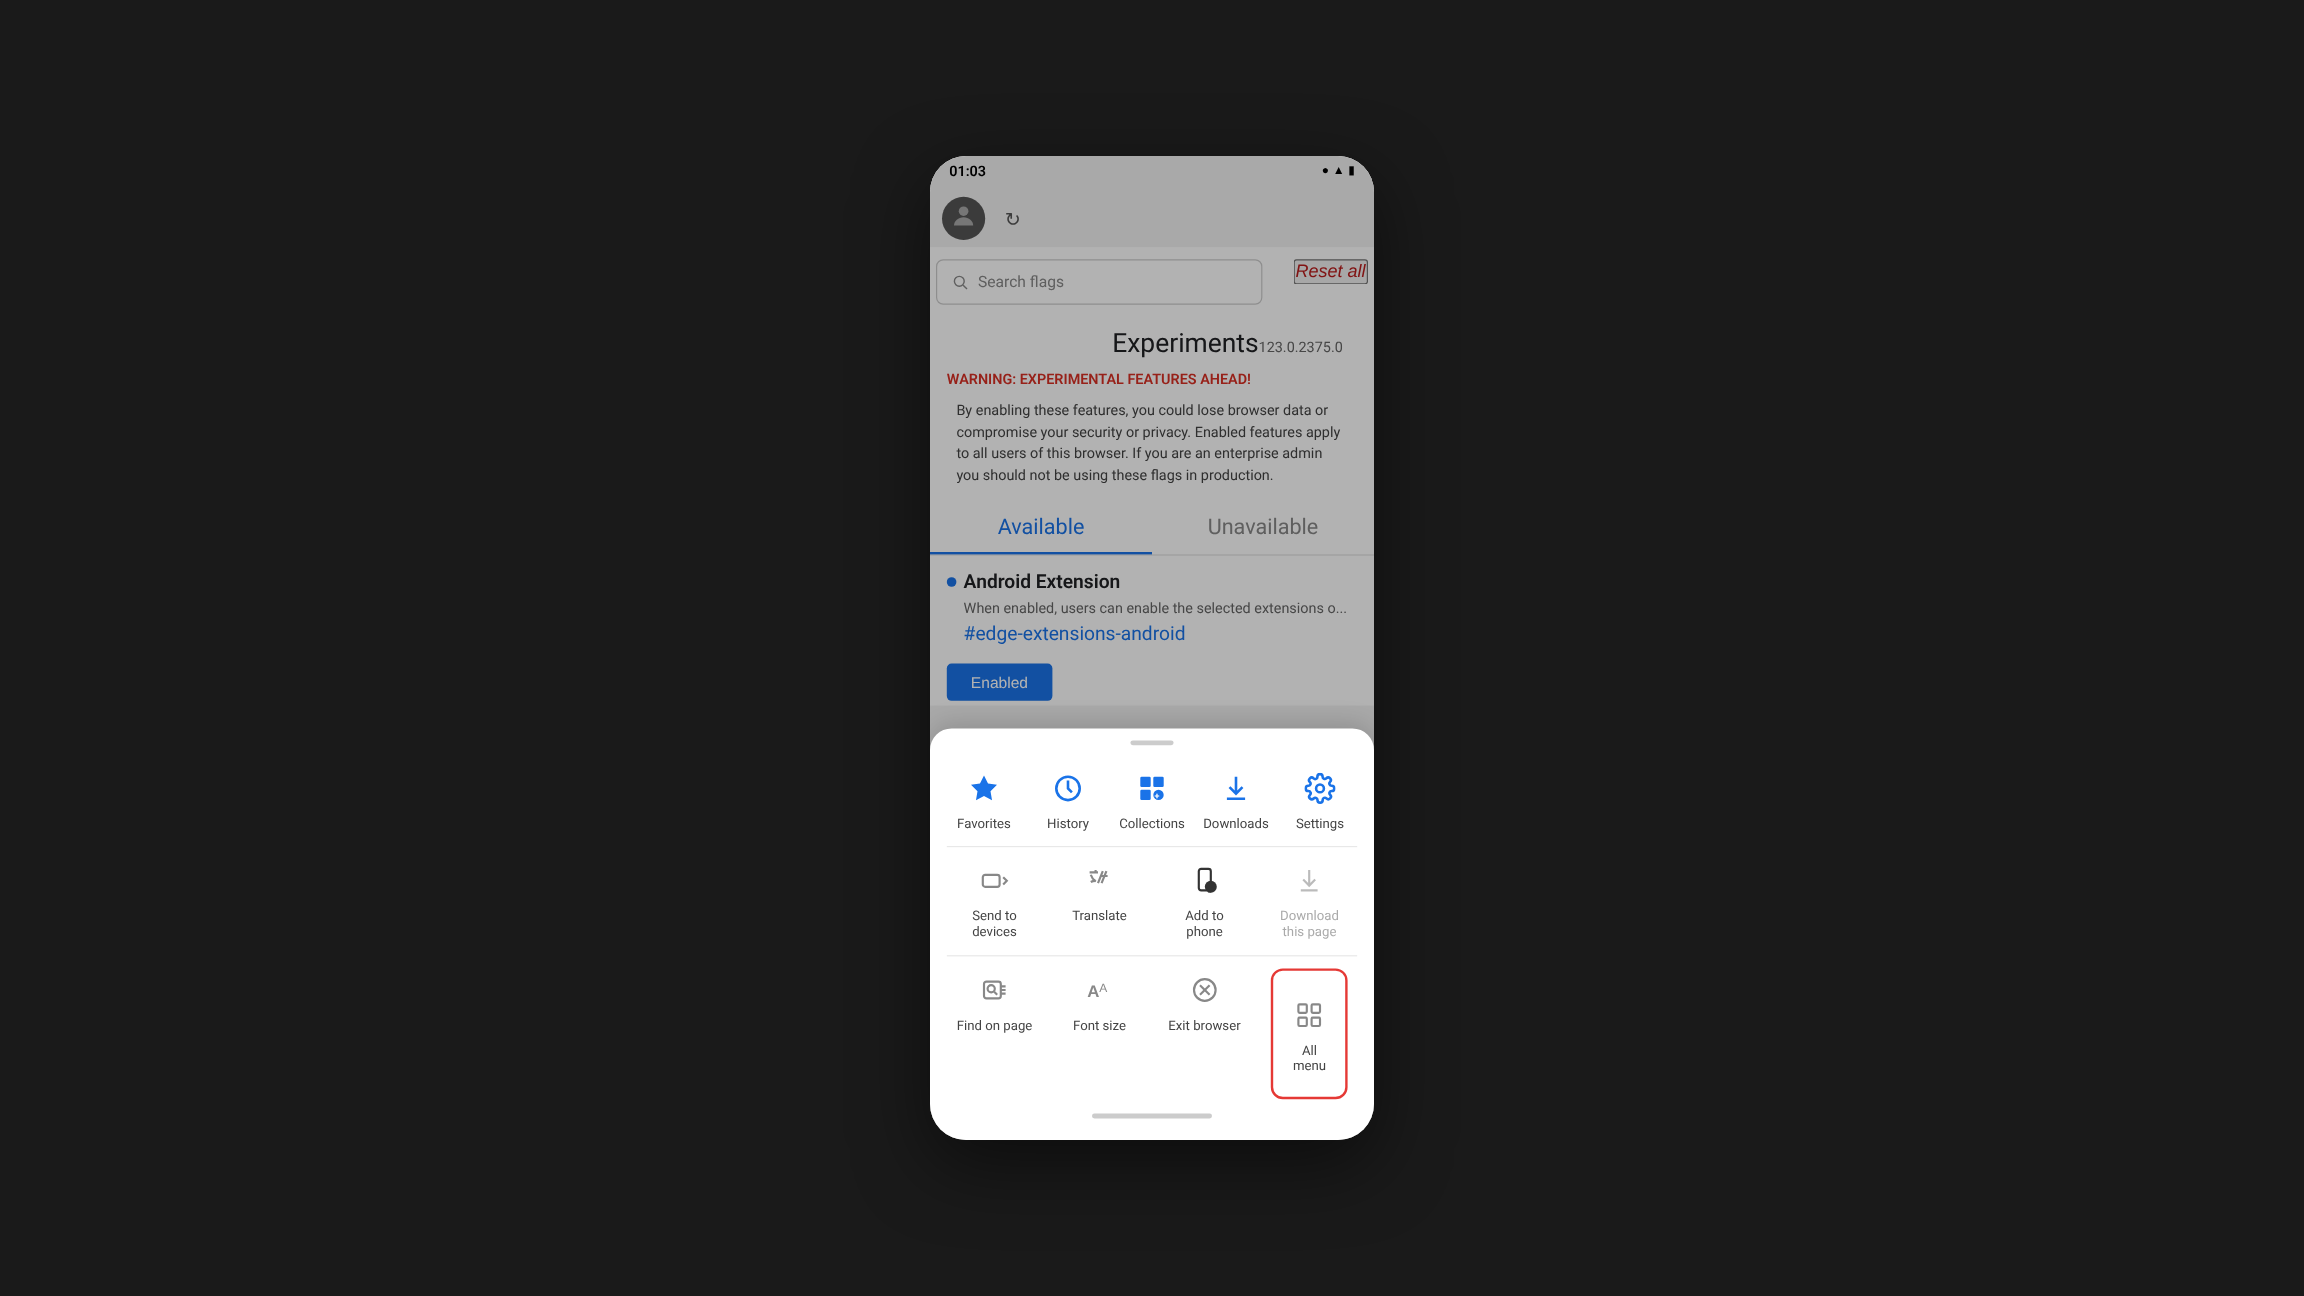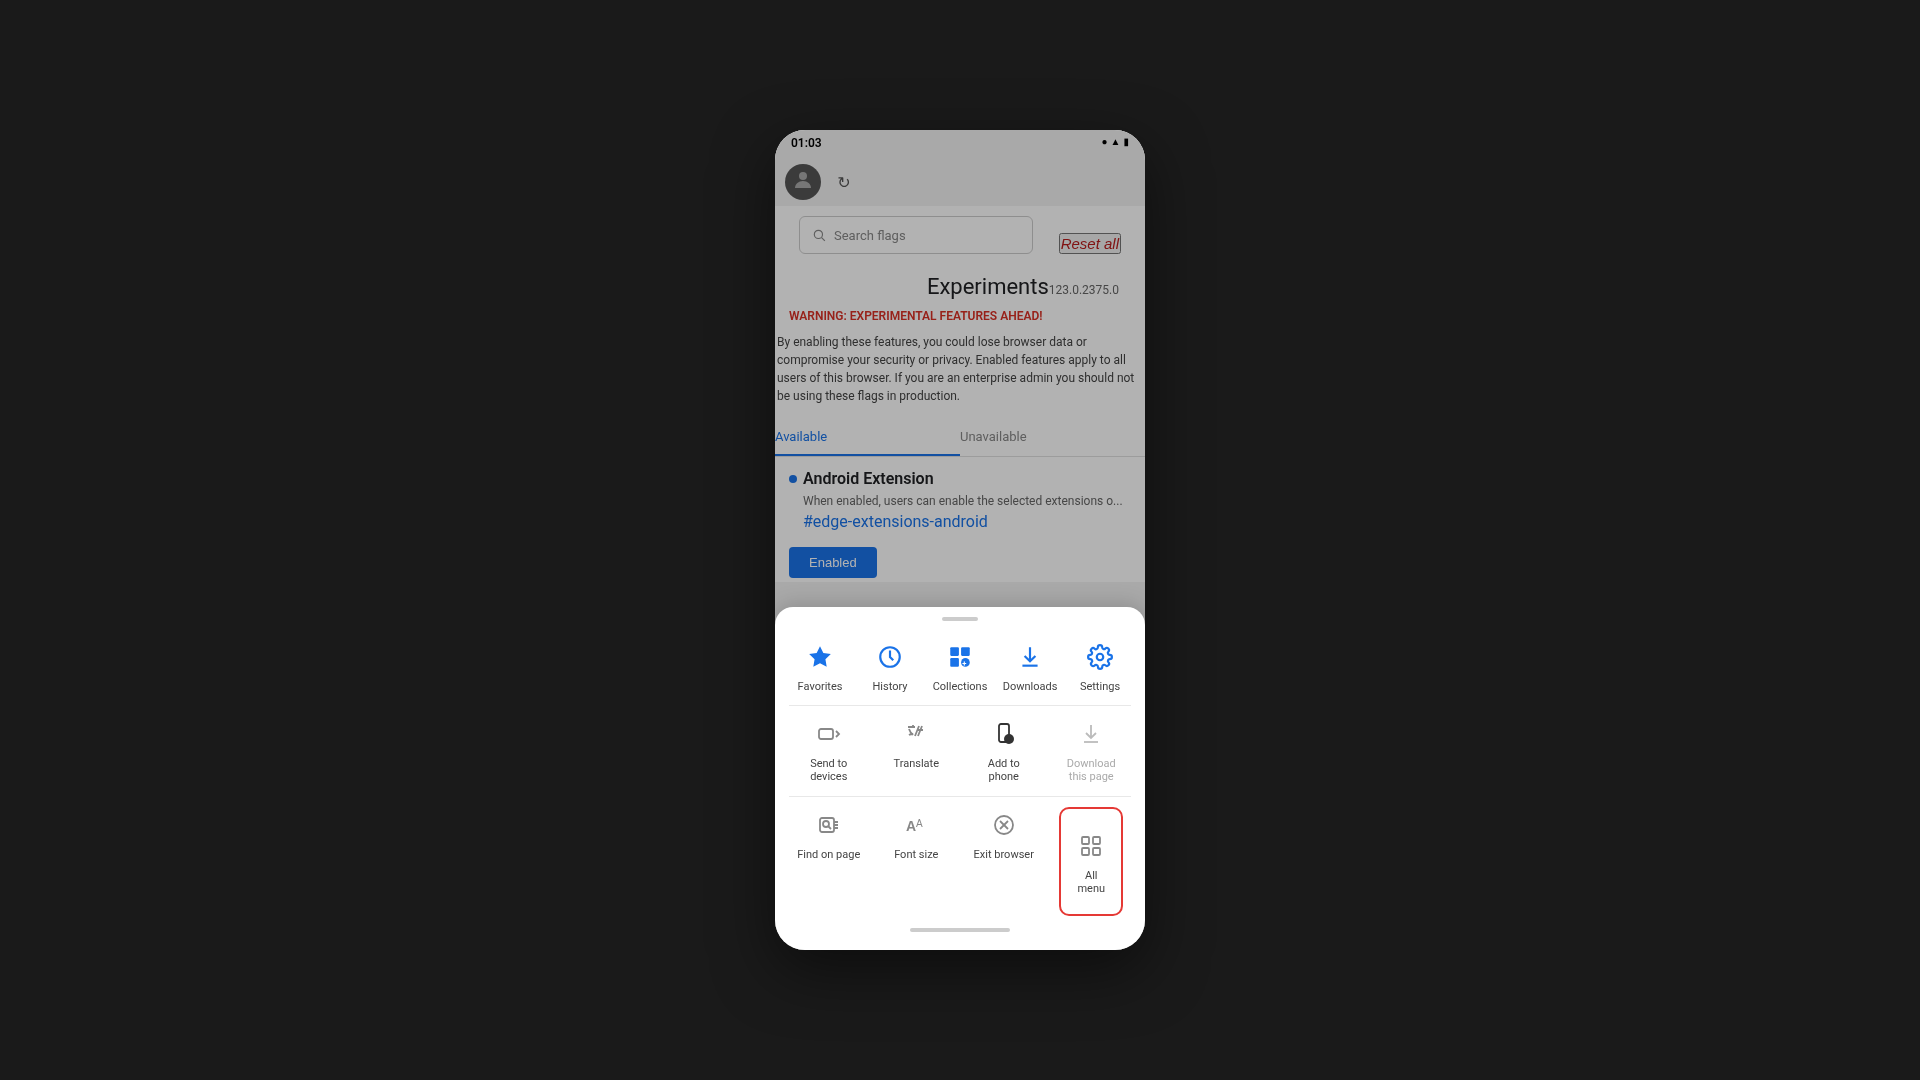--- a/index.html
+++ b/index.html
@@ -96,24 +96,24 @@
     }
 
     
     .page-content {
       background: #fff;
       flex: 1;
       overflow: hidden;
     }
 
     .search-flags-bar {
-      padding: 10px 24px;
+      padding: 10px 5px;
       background: #fff;
       display: flex;
-      align-items: flex-end;
+      align-items: flex-start;
       gap: 26px;
     }
 
     .search-flags-input {
       flex: 1;
       background: #fff;
       border: 1.5px solid #ccc;
       border-radius: 6px;
       padding: 8px 12px;
       display: flex;
@@ -154,37 +154,37 @@
     }
 
     .warning-text {
       padding: 4px 14px;
       font-size: 12px;
       color: #d93025;
       font-weight: 600;
     }
 
     .description-text {
-      padding: 6px 2px;
+      padding: 6px 22px;
       font-size: 12px;
       color: #444;
       line-height: 1.5;
     }
 
     .tabs-row {
       display: flex;
       border-bottom: 1px solid #e0e0e0;
       margin-top: 8px;
     }
 
     .tab-item {
       flex: 1;
-      text-align: left;
+      text-align: center;
       padding: 10px 0;
-      font-size: 13px;
+      font-size: 18px;
       color: #888;
     }
 
     .tab-item.active {
       color: #1a73e8;
       border-bottom: 2px solid #1a73e8;
     }
 
     .feature-item {
       padding: 12px 14px;

